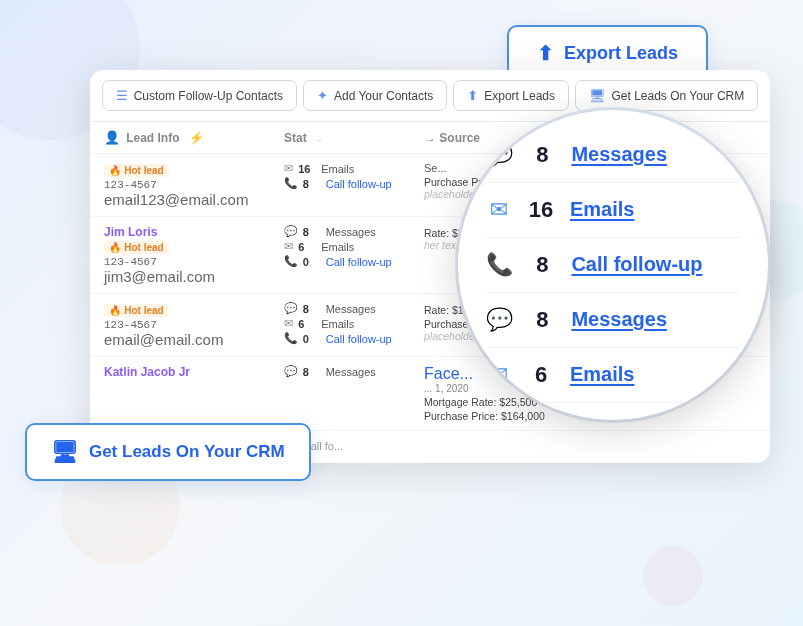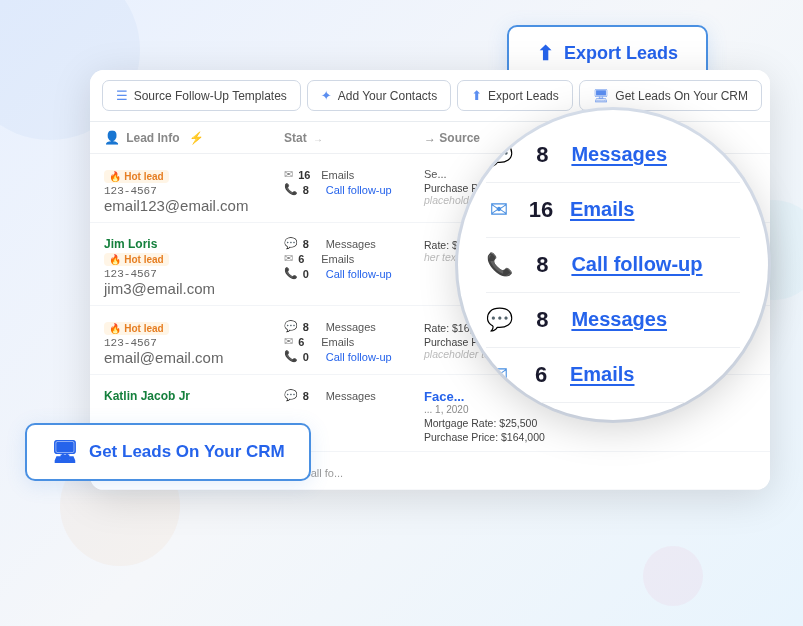--- a/index.html
+++ b/index.html
@@ -86,25 +86,24 @@
       font-size: 12px;
       color: #aaa;
       margin-left: 4px;
     }
 
     .table-row {
       display: flex;
       padding: 8px 14px;
       border-bottom: 1px solid #f2f4f7;
       font-size: 11.5px;
-      margin-top: 6px;
     }
 
     .lead-info { flex: 0 0 180px; }
-    .lead-name { font-weight: 600; color: #15803d; font-size: 12px; }
+    .lead-name { font-weight: 600; color: #8b5cf6; font-size: 12px; }
     .lead-badge {
       display: inline-flex;
       align-items: center;
       gap: 3px;
       background: #fff5e6;
       color: #e67e22;
       border-radius: 4px;
       padding: 1px 5px;
       font-size: 10px;
       font-weight: 600;
@@ -114,21 +113,21 @@
     .lead-email { color: #666; font-size: 15px; }
 
     .stat-col { flex: 0 0 140px; }
     .stat-item { display: flex; align-items: center; gap: 5px; margin-bottom: 2px; font-size: 11px; color: #555; }
     .stat-num { color: #333; font-weight: 600; min-width: 18px; }
     .stat-link { color: #2563eb; text-decoration: none; font-size: 11px; }
     .stat-icon { font-size: 11px; color: #888; }
     .stat-icon.phone { color: #2563eb; }
 
     .source-col { flex: 1; font-size: 11px; color: #555; }
-    .source-link { color: #2563eb; text-decoration: none; font-size: 13px; font-weight: bold; }
+    .source-link { color: #2563eb; text-decoration: none; font-size: 16px; }
     .price-info { font-size: 10.5px; color: #444; margin-top: 2px; }
     .placeholder-text { color: #bbb; font-size: 10.5px; font-style: italic; }
 
     
     .export-btn-floating {
       position: absolute;
       top: 25px;
       right: 95px;
       background: #fff;
       border: 2px solid #4a90e2;
@@ -252,21 +251,21 @@
   <div class="export-btn-floating">
     <span style="font-size:20px;">⬆</span>
     <span>Export Leads</span>
   </div>
 
   <div class="main-card">
 
     <div class="tab-bar">
       <div class="tab-btn">
         <span class="tab-icon">☰</span>
-        <span>Source Follow-Up Templates</span>
+        <span>Custom Follow-Up Contacts</span>
       </div>
       <div class="tab-btn">
         <span class="tab-icon">✦</span>
         <span>Add Your Contacts</span>
       </div>
       <div class="tab-btn">
         <span class="tab-icon">⬆</span>
         <span>Export Leads</span>
       </div>
       <div class="tab-btn">

